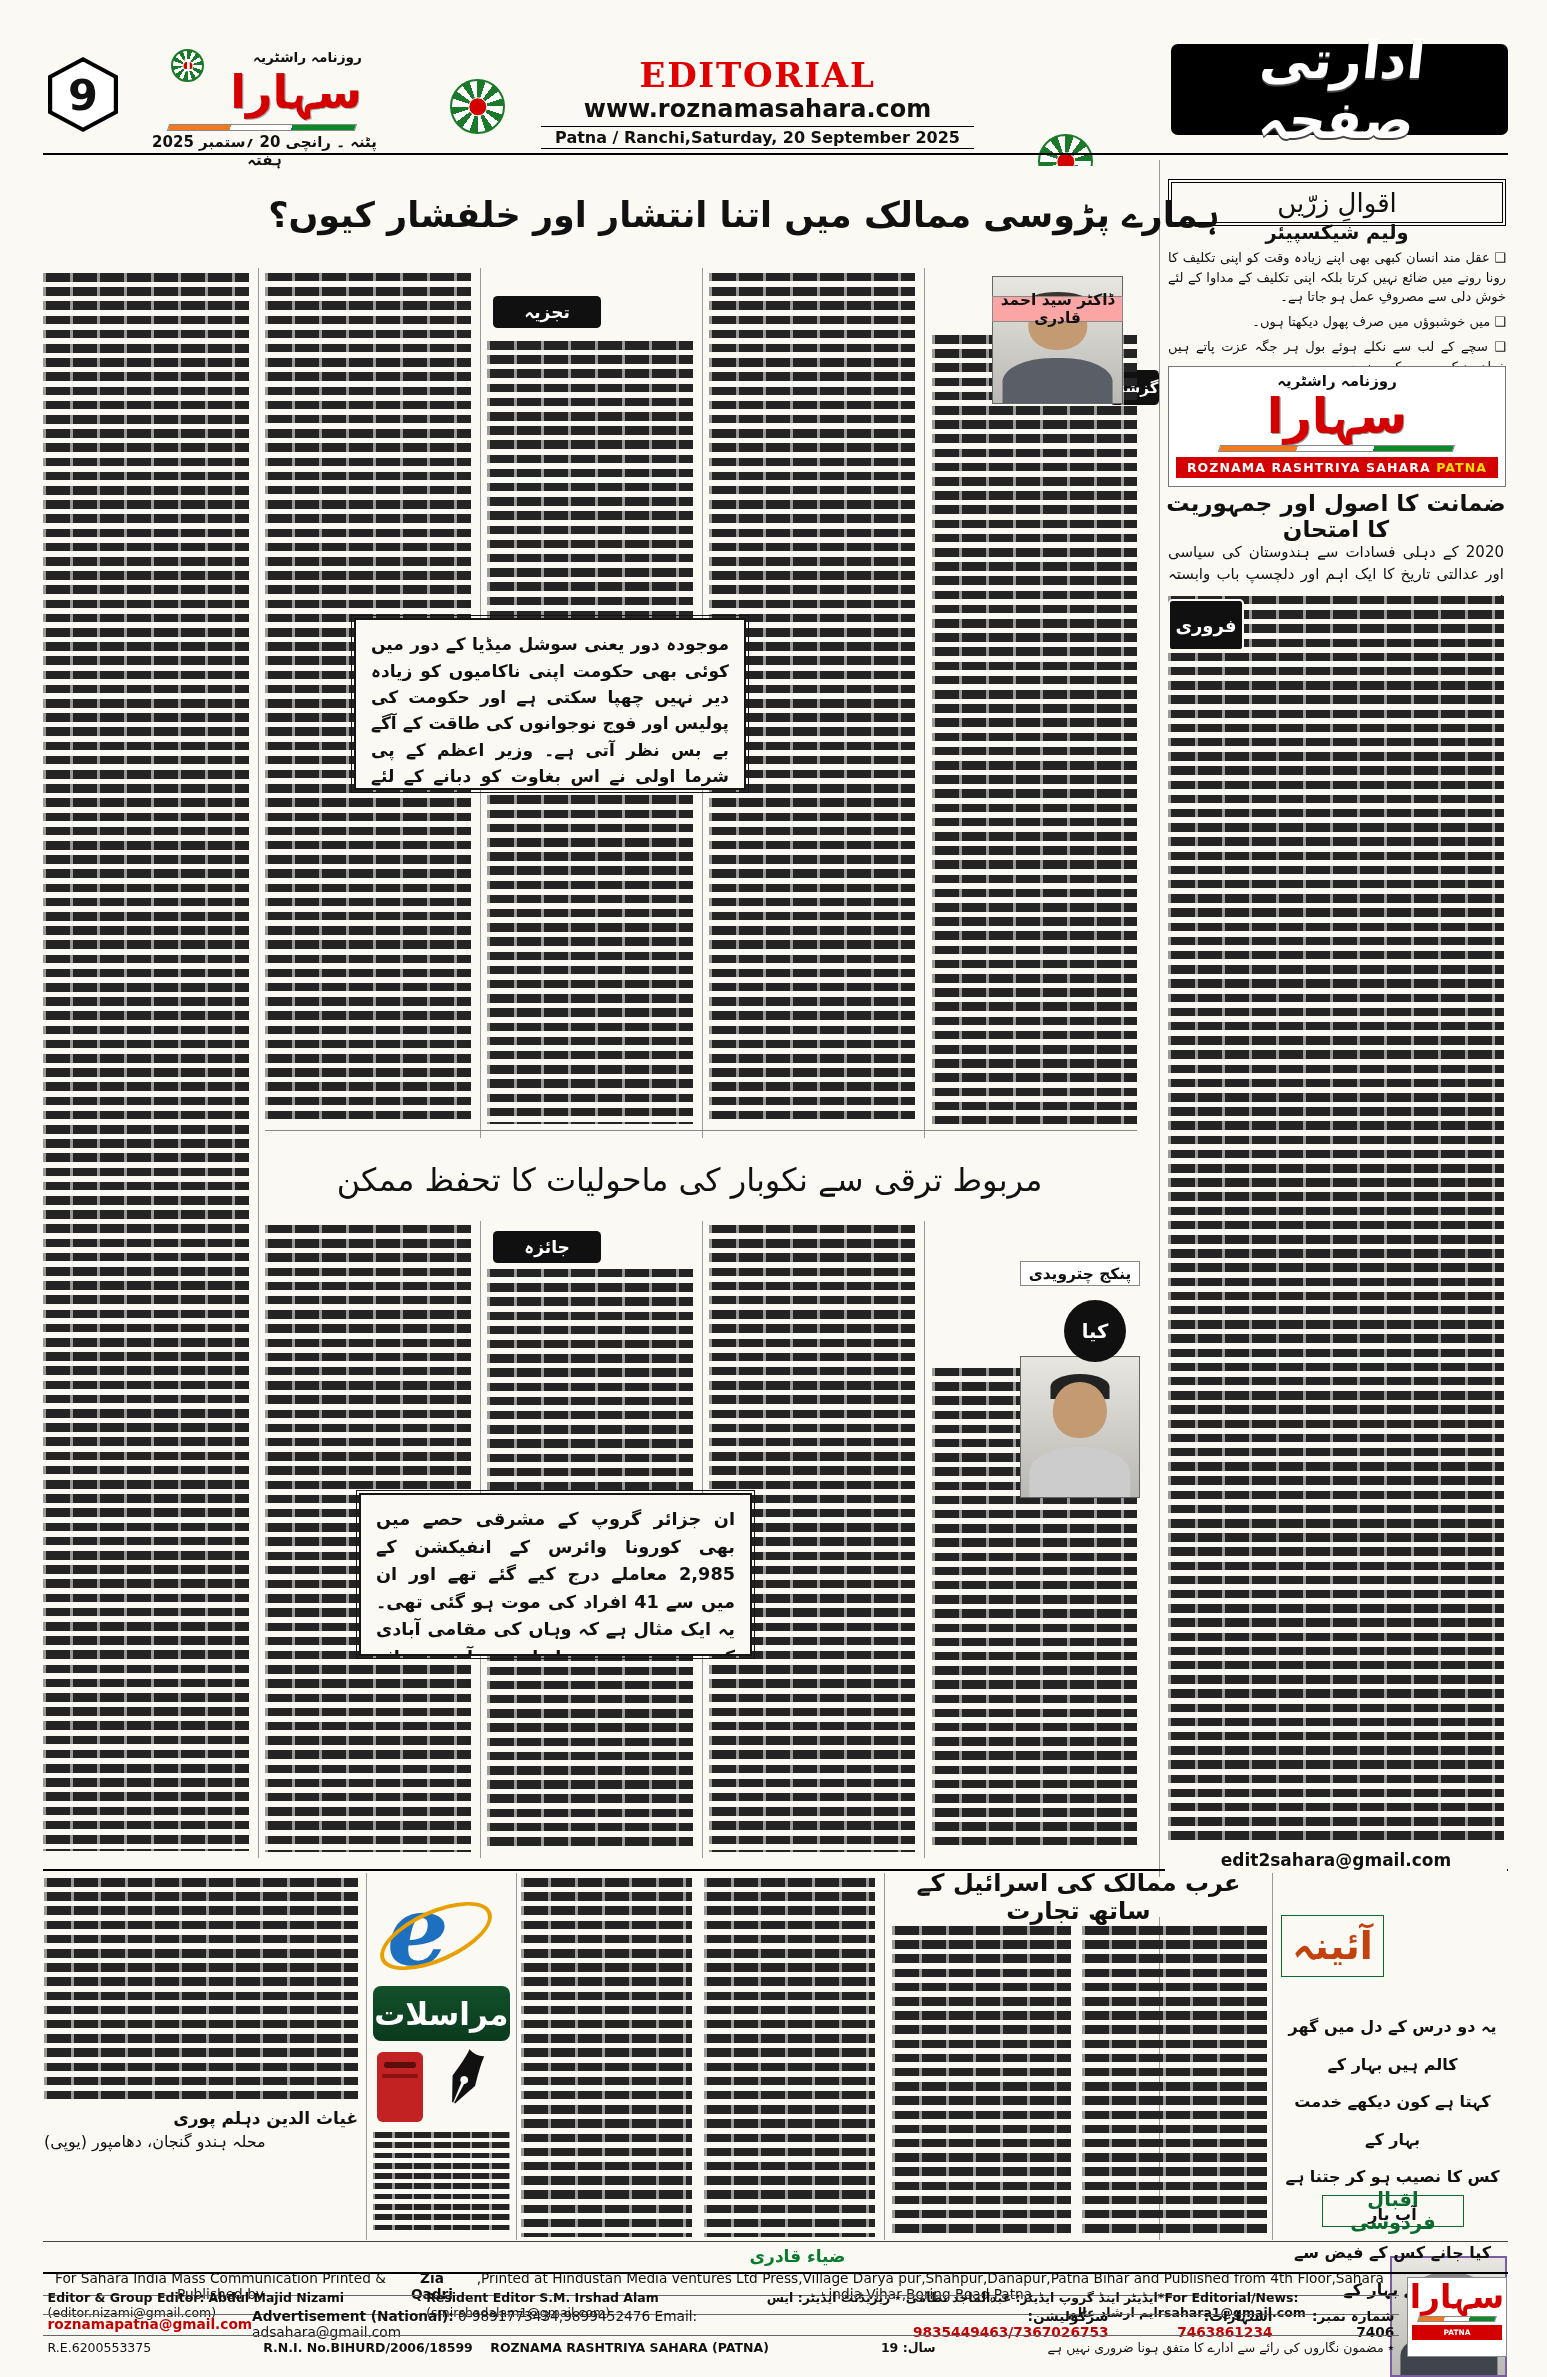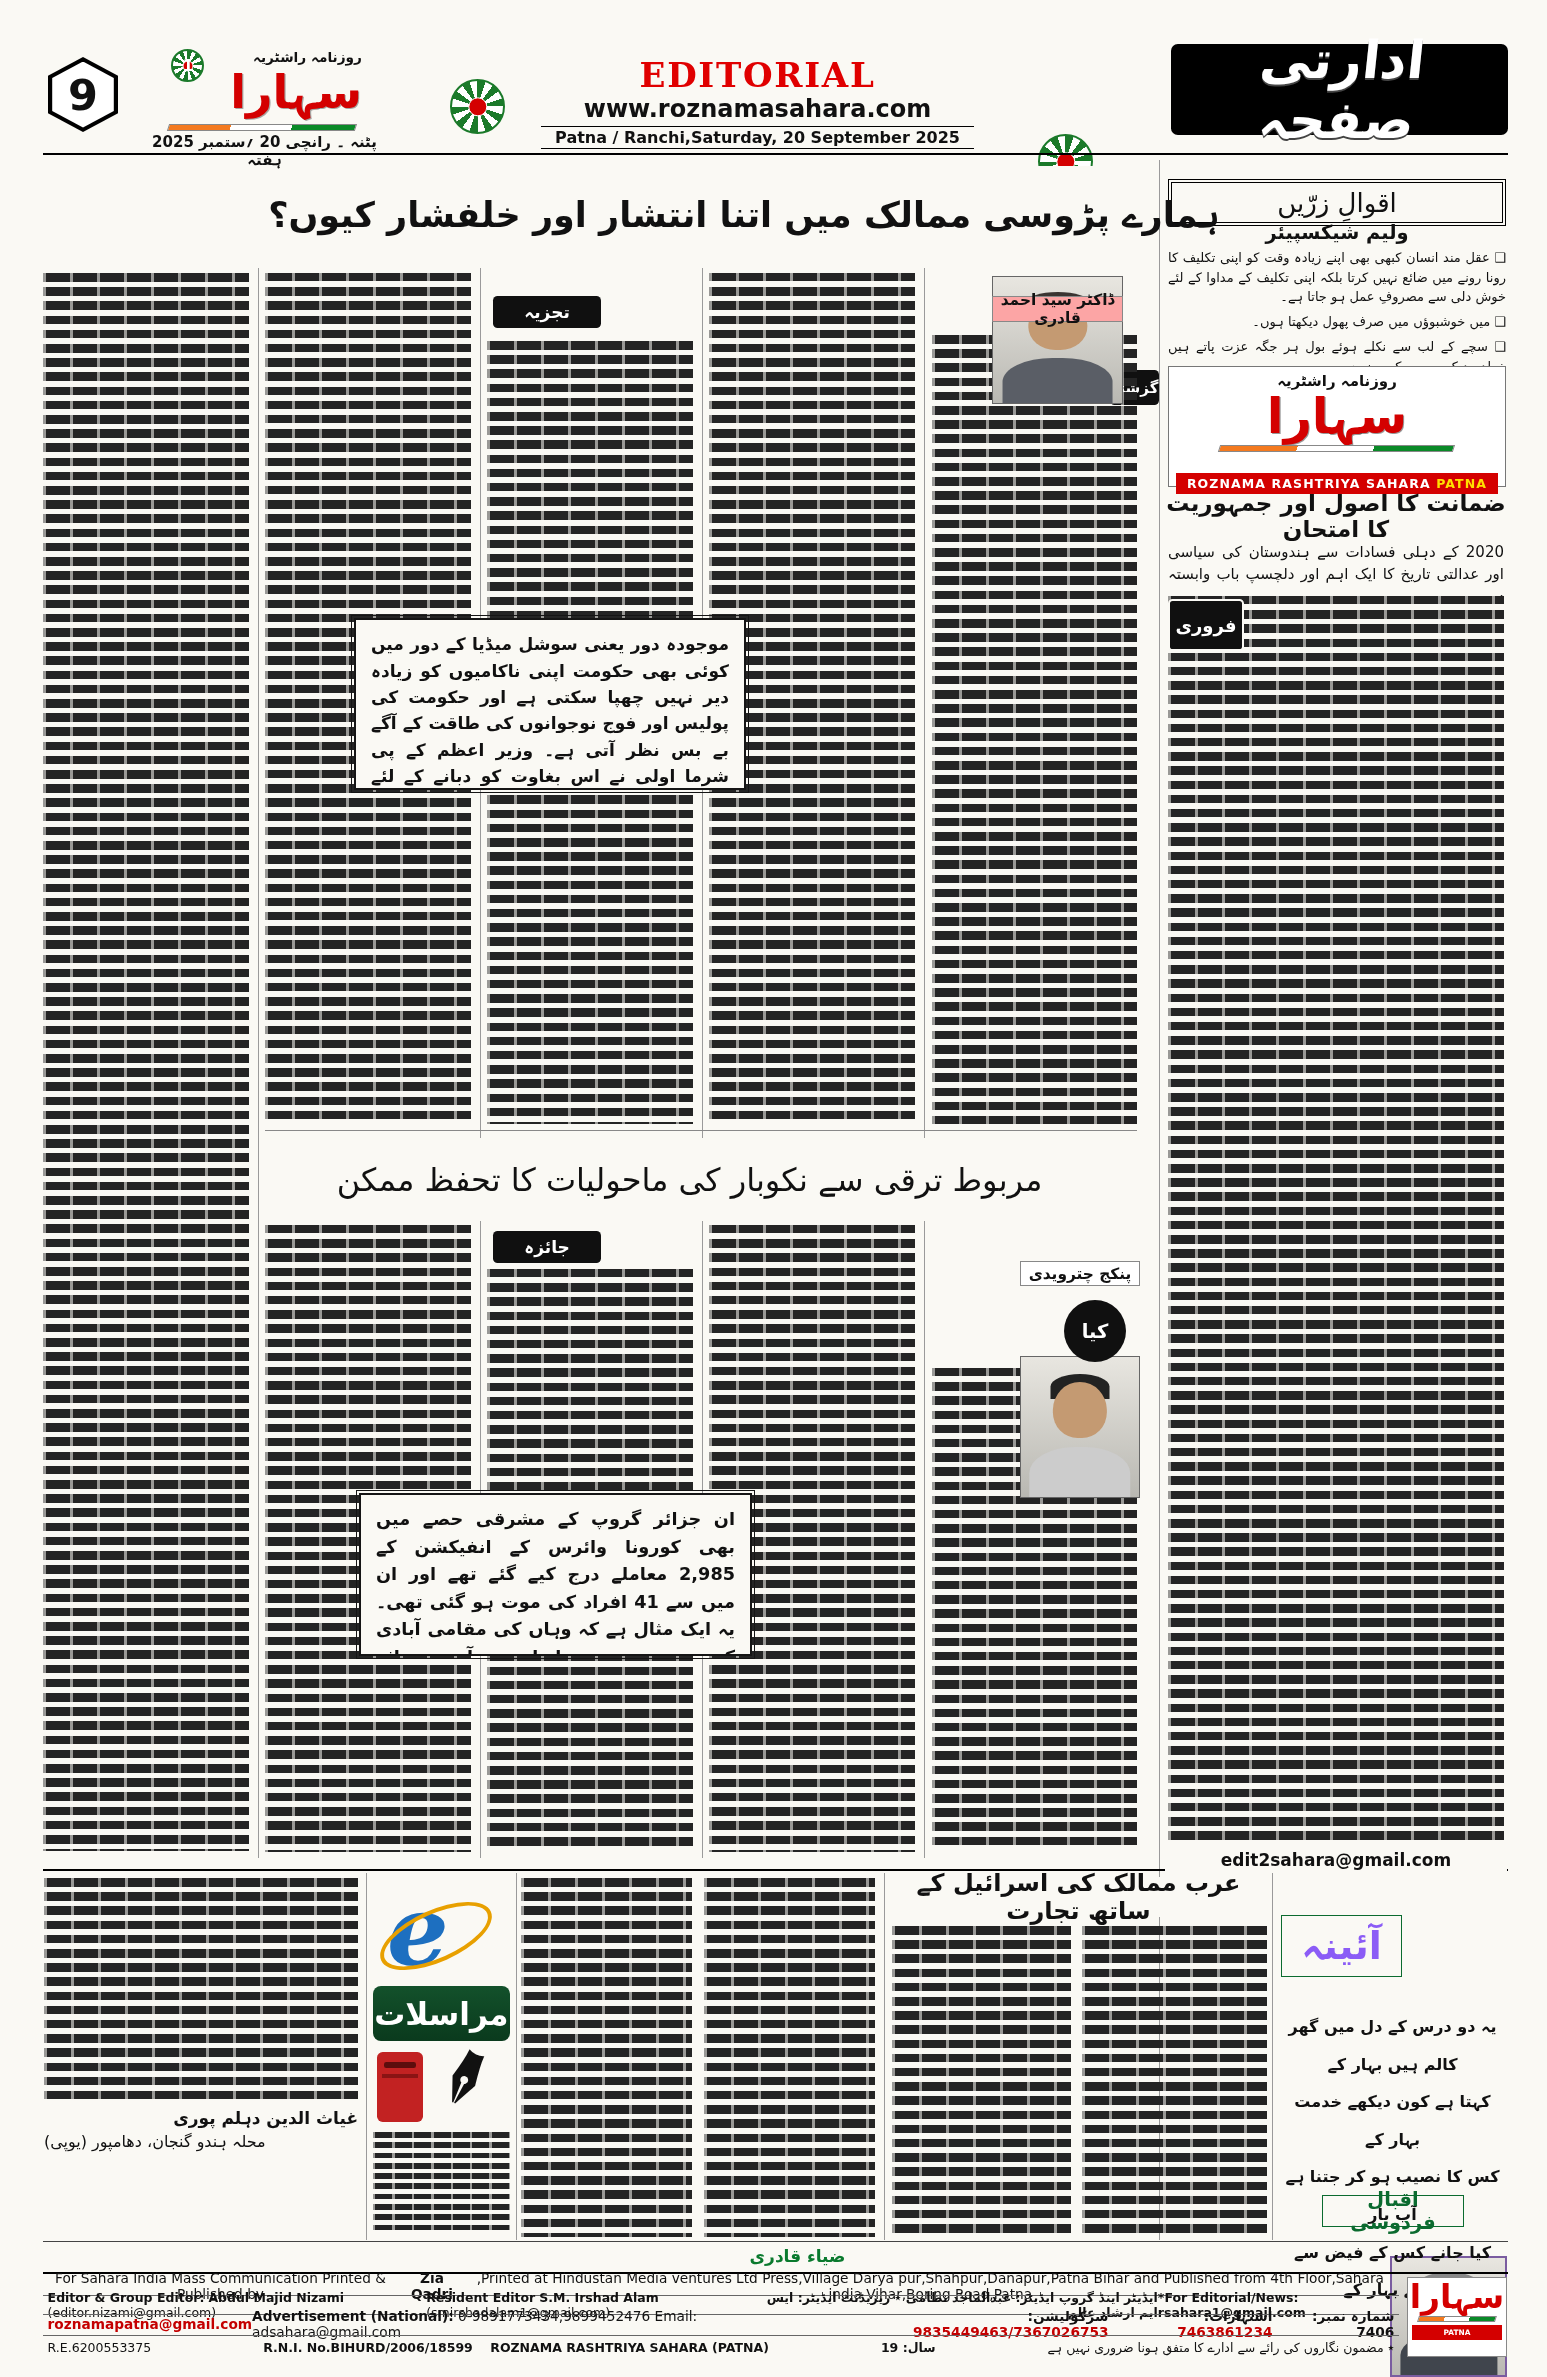--- a/index.html
+++ b/index.html
@@ -81,21 +81,21 @@
   <div class="abs rtl justify" style="left:1168px;top:248px;width:338px;font-size:13px;line-height:1.5">
     <div style="margin-bottom:5.7px"><span>❑ </span><span>عقل مند انسان کبھی بھی اپنے زیادہ وقت کو اپنی تکلیف کا رونا رونے میں ضائع نہیں کرتا بلکہ اپنی تکلیف کے مداوا کے لئے خوش دلی سے مصروفِ عمل ہو جاتا ہے۔</span></div>
     <div style="margin-bottom:5.7px"><span>❑ </span><span>میں خوشبوؤں میں صرف پھول دیکھتا ہوں۔</span></div>
     <div><span>❑ </span><span>سچے کے لب سے نکلے ہوئے بول ہر جگہ عزت پاتے ہیں خواہ وہ کہیں بھی کیوں نہ ہوں۔</span></div>
   </div>
 
   <div class="abs" style="left:1168px;top:366px;width:338px;height:121px;border:0.6px solid #777;background:#fff">
     <div class="rtl center" style="width:100%;height:19.4px;font-size:15px;font-weight:700;margin-top:4.6px">روزنامہ راشٹریہ</div>
     <div class="rtl center" style="width:100%;height:52px;font-size:49px;font-weight:700;color:#d40000;text-shadow:1.1px 1.1px 0 #00000066">سہارا</div>
     <div class="tricolor" style="width:70%;height:6.8px;margin:2.3px auto;transform:skewX(-18deg)"></div>
-    <div class="ribbon" style="width:96%;height:20.5px;margin:21px auto;font-size:12.5px;letter-spacing:1.1px">
+    <div class="ribbon" style="width:96%;height:20.5px;margin:5px auto;font-size:12.5px;letter-spacing:1.1px">
       <span>ROZNAMA RASHTRIYA SAHARA</span>&nbsp;<span style="color:#ffe000">PATNA</span>
     </div>
   </div>
 
   <div class="abs black-label rtl" style="left:1110px;top:370px;width:49px;height:35px;font-size:15px">گزشتہ</div>
 
   <div class="abs center rtl bold" style="left:1165px;top:493px;width:342px;height:46px;font-size:23px">ضمانت کا اصول اور جمہوریت کا امتحان</div>
 
   <div class="abs rtl justify" style="left:1168px;top:542px;width:336px;font-size:15px;line-height:1.45">2020 کے دہلی فسادات سے ہندوستان کی سیاسی اور عدالتی تاریخ کا ایک اہم اور دلچسپ باب وابستہ ہے۔</div>
   <div class="abs sim" style="left:1168px;top:596px;width:336px;height:1250px"></div>
@@ -174,21 +174,21 @@
 
   <div class="abs center rtl bold" style="left:889px;top:1877px;width:379px;height:40px;font-size:24px;background:#faf9f4">عرب ممالک کی اسرائیل کے ساتھ تجارت</div>
   <div class="abs sim" style="left:892px;top:1926px;width:179px;height:311px"></div>
   <div class="abs sim" style="left:1082px;top:1926px;width:185px;height:311px"></div>
 
   <div class="abs photo" style="left:1390px;top:1876px;width:117px;height:121px;border:2.3px solid #7a5ca0">
     <div class="hair" style="background:#888"></div>
       <div class="head" style="background:#b98e66"></div>
       <div class="body" style="background:#40454d"></div>
   </div>
-  <div class="abs center rtl" style="left:1281px;top:1915px;width:121px;height:62px;border:1.7px solid #0b6b2f;color:#8b5cf6;font-size:38px;font-weight:700">آئینہ</div>
+  <div class="abs center rtl" style="left:1281px;top:1915px;width:103px;height:62px;border:1.7px solid #0b6b2f;color:#c2410c;font-size:38px;font-weight:700">آئینہ</div>
   <div class="abs rtl" style="left:1279px;top:2008px;width:227px;font-size:16px;font-weight:700;text-align:center;line-height:2.35">
     <div>یہ دو درس کے دل میں گھر کالم ہیں بہار کے</div>
     <div>کہتا ہے کون دیکھے خدمت بہار کے</div>
     <div>کس کا نصیب ہو کر جتنا ہے آب بار</div>
     <div>کیا جانے کس کے فیض سے مہکے بہار کے</div>
   </div>
   <div class="abs center rtl bold" style="left:1322px;top:2195px;width:142px;height:32px;border:1.1px solid #0b6b2f;color:#0b6b2f;font-size:19.4px">اقبال فردوسی</div>
 
   <div class="abs hrule" style="left:43px;top:2241px;width:1465px;height:1.1px;background:#444"></div>
   <div class="abs center rtl bold" style="left:735px;top:2244px;width:125px;height:23px;color:#0a7a2e;font-size:17px">ضیاء قادری</div>

